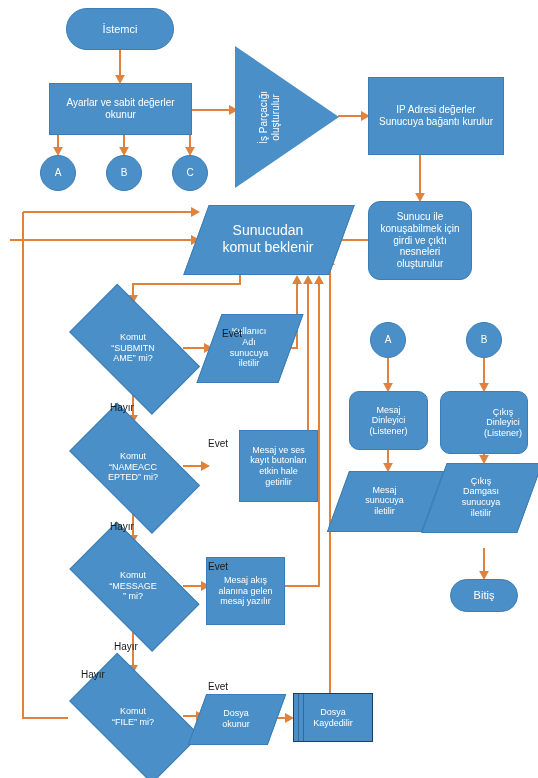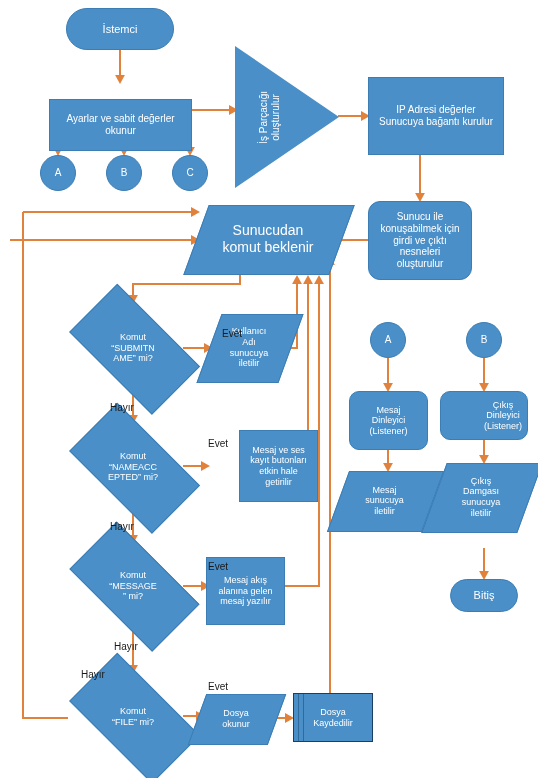--- a/index.html
+++ b/index.html
@@ -207,21 +207,21 @@
     </g>
     <g stroke="#e1823c" stroke-width="2" fill="none" marker-end="url(#ah)">
       <path d="M10,240 L198,240"></path>
     </g>
   </svg>
 
   <div class="node term" style="left:66px; top:8px; width:108px; height:42px; font-size:11px;">
     <span class="lbl">İstemci</span>
   </div>
 
-  <div class="node rect" style="left:49px; top:83px; width:143px; height:52px; font-size:10px;margin-top:16px;">
+  <div class="node rect" style="left:49px; top:83px; width:143px; height:52px; font-size:10px;">
     <span class="lbl">Ayarlar ve sabit değerler
 okunur</span>
   </div>
 
   <div class="node circ" style="left:40px; top:155px; width:36px; height:36px; font-size:10px;">
     <span class="lbl">A</span>
   </div>
   <div class="node circ" style="left:106px; top:155px; width:36px; height:36px; font-size:10px;">
     <span class="lbl">B</span>
   </div>
@@ -321,21 +321,21 @@
   <div class="node circ" style="left:466px; top:322px; width:36px; height:36px; font-size:10px;">
     <span class="lbl">B</span>
   </div>
 
   <div class="node roundrect" style="left:349px; top:391px; width:79px; height:59px; font-size:9px;">
     <span class="lbl">Mesaj
 Dinleyici
 (Listener)</span>
   </div>
 
-  <div class="node roundrect" style="left:440px; top:391px; width:88px; height:49px; font-size:9px;padding-left:38px;">
+  <div class="node roundrect" style="left:440px; top:391px; width:88px; height:63px; font-size:9px;padding-left:38px;">
     <span class="lbl">Çıkış Dinleyici
 (Listener)</span>
   </div>
 
   <div class="node para" style="left:338px; top:471px; width:93px; height:59px; font-size:9px;">
     <span class="shape"></span>
     <span class="lbl">Mesaj
 sunucuya
 iletilir</span>
   </div>

